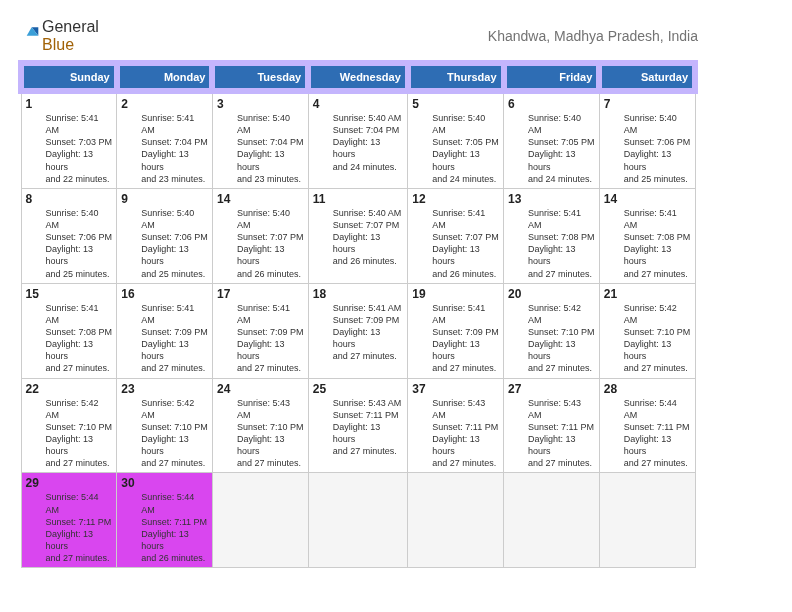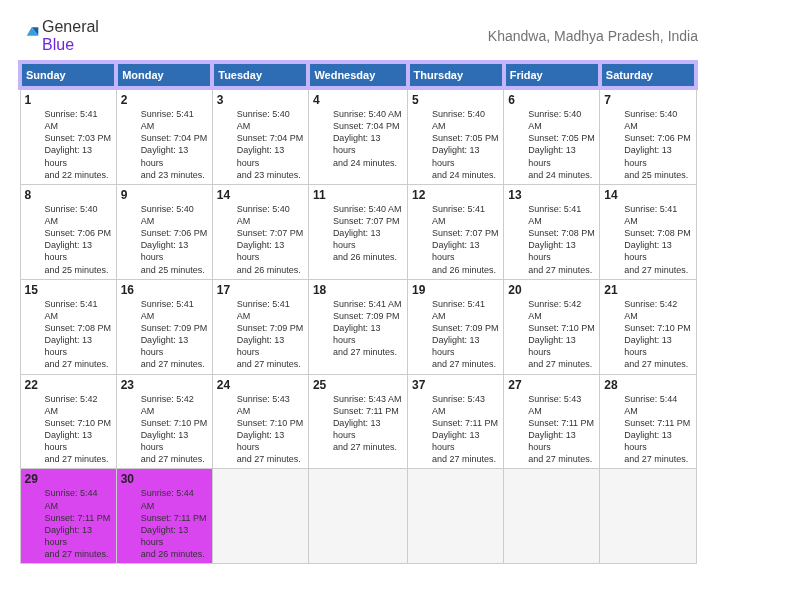--- a/index.html
+++ b/index.html
@@ -20,21 +20,21 @@
       display: flex;
       align-items: flex-start;
       justify-content: space-between;
       margin-bottom: 6px;
     }
     .logo {
       display: flex;
       align-items: center;
     }
     .logo-general { color: #333; }
-    .logo-blue { color: #6d28d9; }
+    .logo-blue { color: #a16207; }
     .logo-icon {
       width: 20px;
       height: 20px;
       margin-left: 2px;
     }
     .title-block {
       text-align: right;
     }
     .month-title {
       font-size: 32px;
@@ -49,24 +49,24 @@
     }
     .calendar-table {
       width: 100%;
       border-collapse: collapse;
       font-size: 9.5px;
     }
     .calendar-table thead tr th {
       background: #2e6db4;
       color: #fff;
       padding: 5px 4px;
-      text-align: left;
+      text-align: right;
       font-size: 11px;
       font-weight: bold;
-      border: 4px solid #c4b5fd;
+      border: 6px solid #c4b5fd;
     }
     .calendar-table tbody tr td {
       border: 1px solid #ccc;
       vertical-align: top;
       padding: 3px 4px;
       width: 113px;
       height: 82px;
       background: #fff;
     }
     .calendar-table tbody tr:last-child td {

